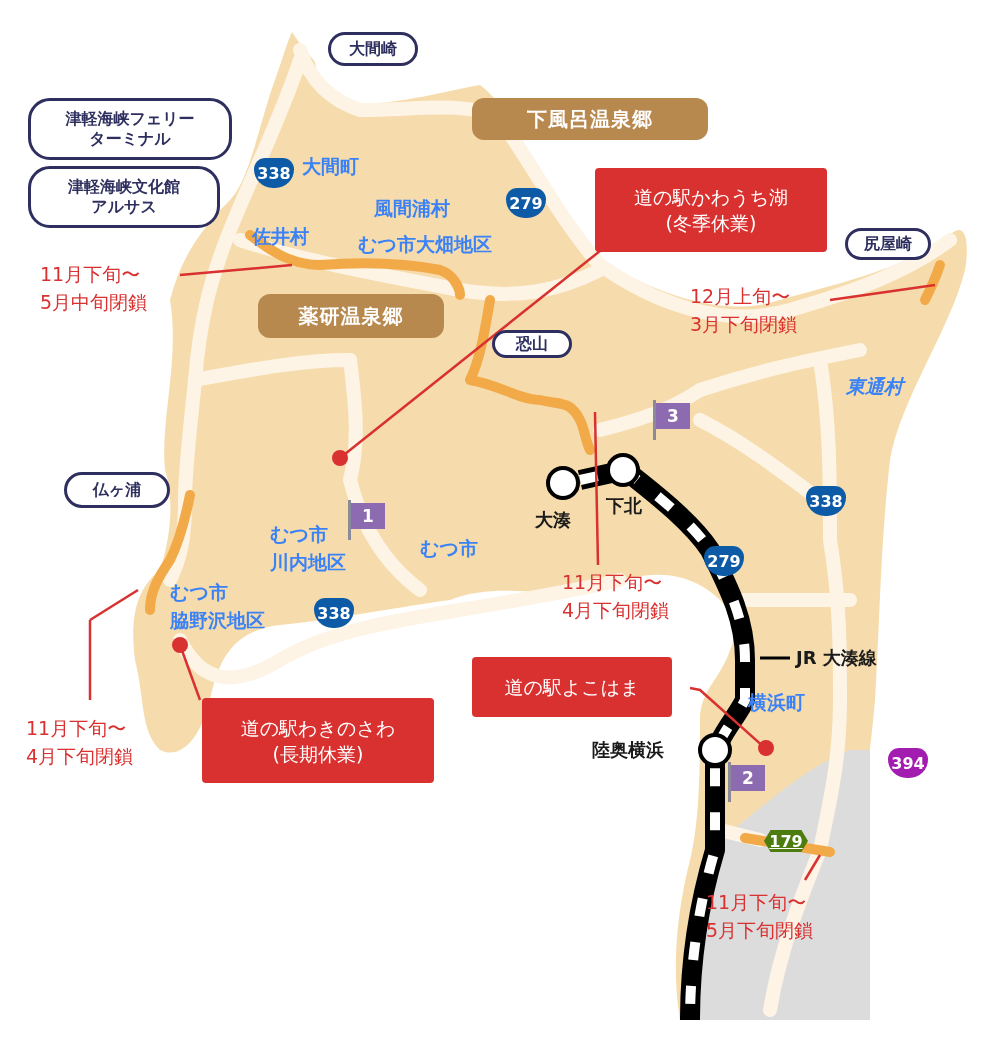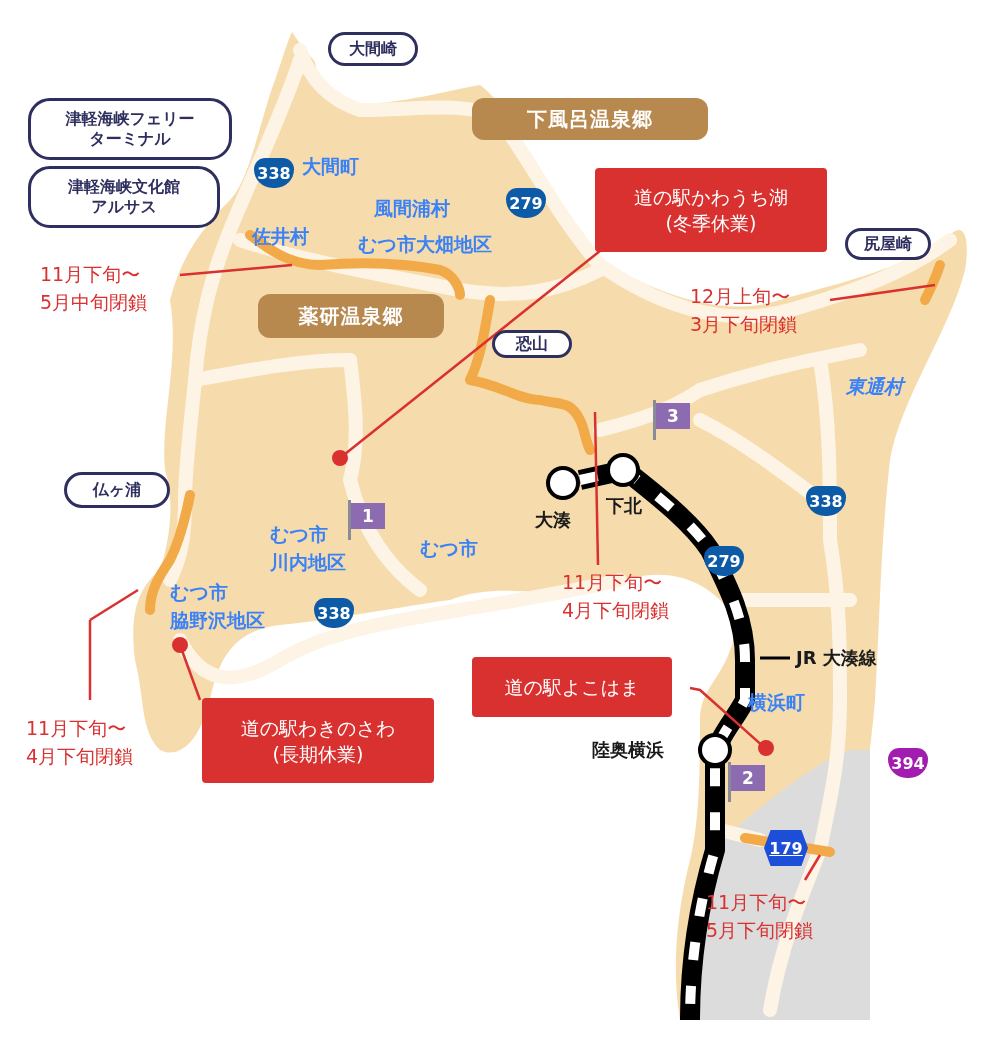--- a/index.html
+++ b/index.html
@@ -151,21 +151,21 @@
     <div>11月下旬〜</div>
     <div>5月下旬閉鎖</div>
   </div>
 
 <div class="route" style="left:254px;top:158px;width:40px;height:30px;background:#0d5aa7;border-radius:12px 12px 20px 20px;">338</div>
 <div class="route" style="left:506px;top:188px;width:40px;height:30px;background:#0d5aa7;border-radius:12px 12px 20px 20px;">279</div>
 <div class="route" style="left:806px;top:486px;width:40px;height:30px;background:#0d5aa7;border-radius:12px 12px 20px 20px;">338</div>
 <div class="route" style="left:704px;top:546px;width:40px;height:30px;background:#0d5aa7;border-radius:12px 12px 20px 20px;">279</div>
 <div class="route" style="left:314px;top:598px;width:40px;height:30px;background:#0d5aa7;border-radius:12px 12px 20px 20px;">338</div>
 <div class="route" style="left:840px;top:748px;width:40px;height:30px;background:#a21caf;border-radius:12px 12px 20px 20px;margin-left:48px;">394</div>
-<div class="route" style="left:764px;top:830px;width:44px;height:36px;background:#1d4ed8;clip-path:polygon(15% 0,85% 0,100% 50%,85% 100%,15% 100%,0 50%);text-decoration:underline;">179</div>
+<div class="route" style="left:764px;top:830px;width:44px;height:22px;background:#4d7c0f;clip-path:polygon(15% 0,85% 0,100% 50%,85% 100%,15% 100%,0 50%);text-decoration:underline;">179</div>
 
 <div class="flagpole" style="left:348px;top:500px;"></div>
 <div class="flag" style="left:351px;top:503px;">1</div>
 <div class="flagpole" style="left:728px;top:762px;"></div>
 <div class="flag" style="left:731px;top:765px;">2</div>
 <div class="flagpole" style="left:653px;top:400px;"></div>
 <div class="flag" style="left:656px;top:403px;">3</div>
 
 <div class="stn" style="left:535px;top:508px;">大湊</div>
 <div class="stn" style="left:606px;top:494px;">下北</div>

